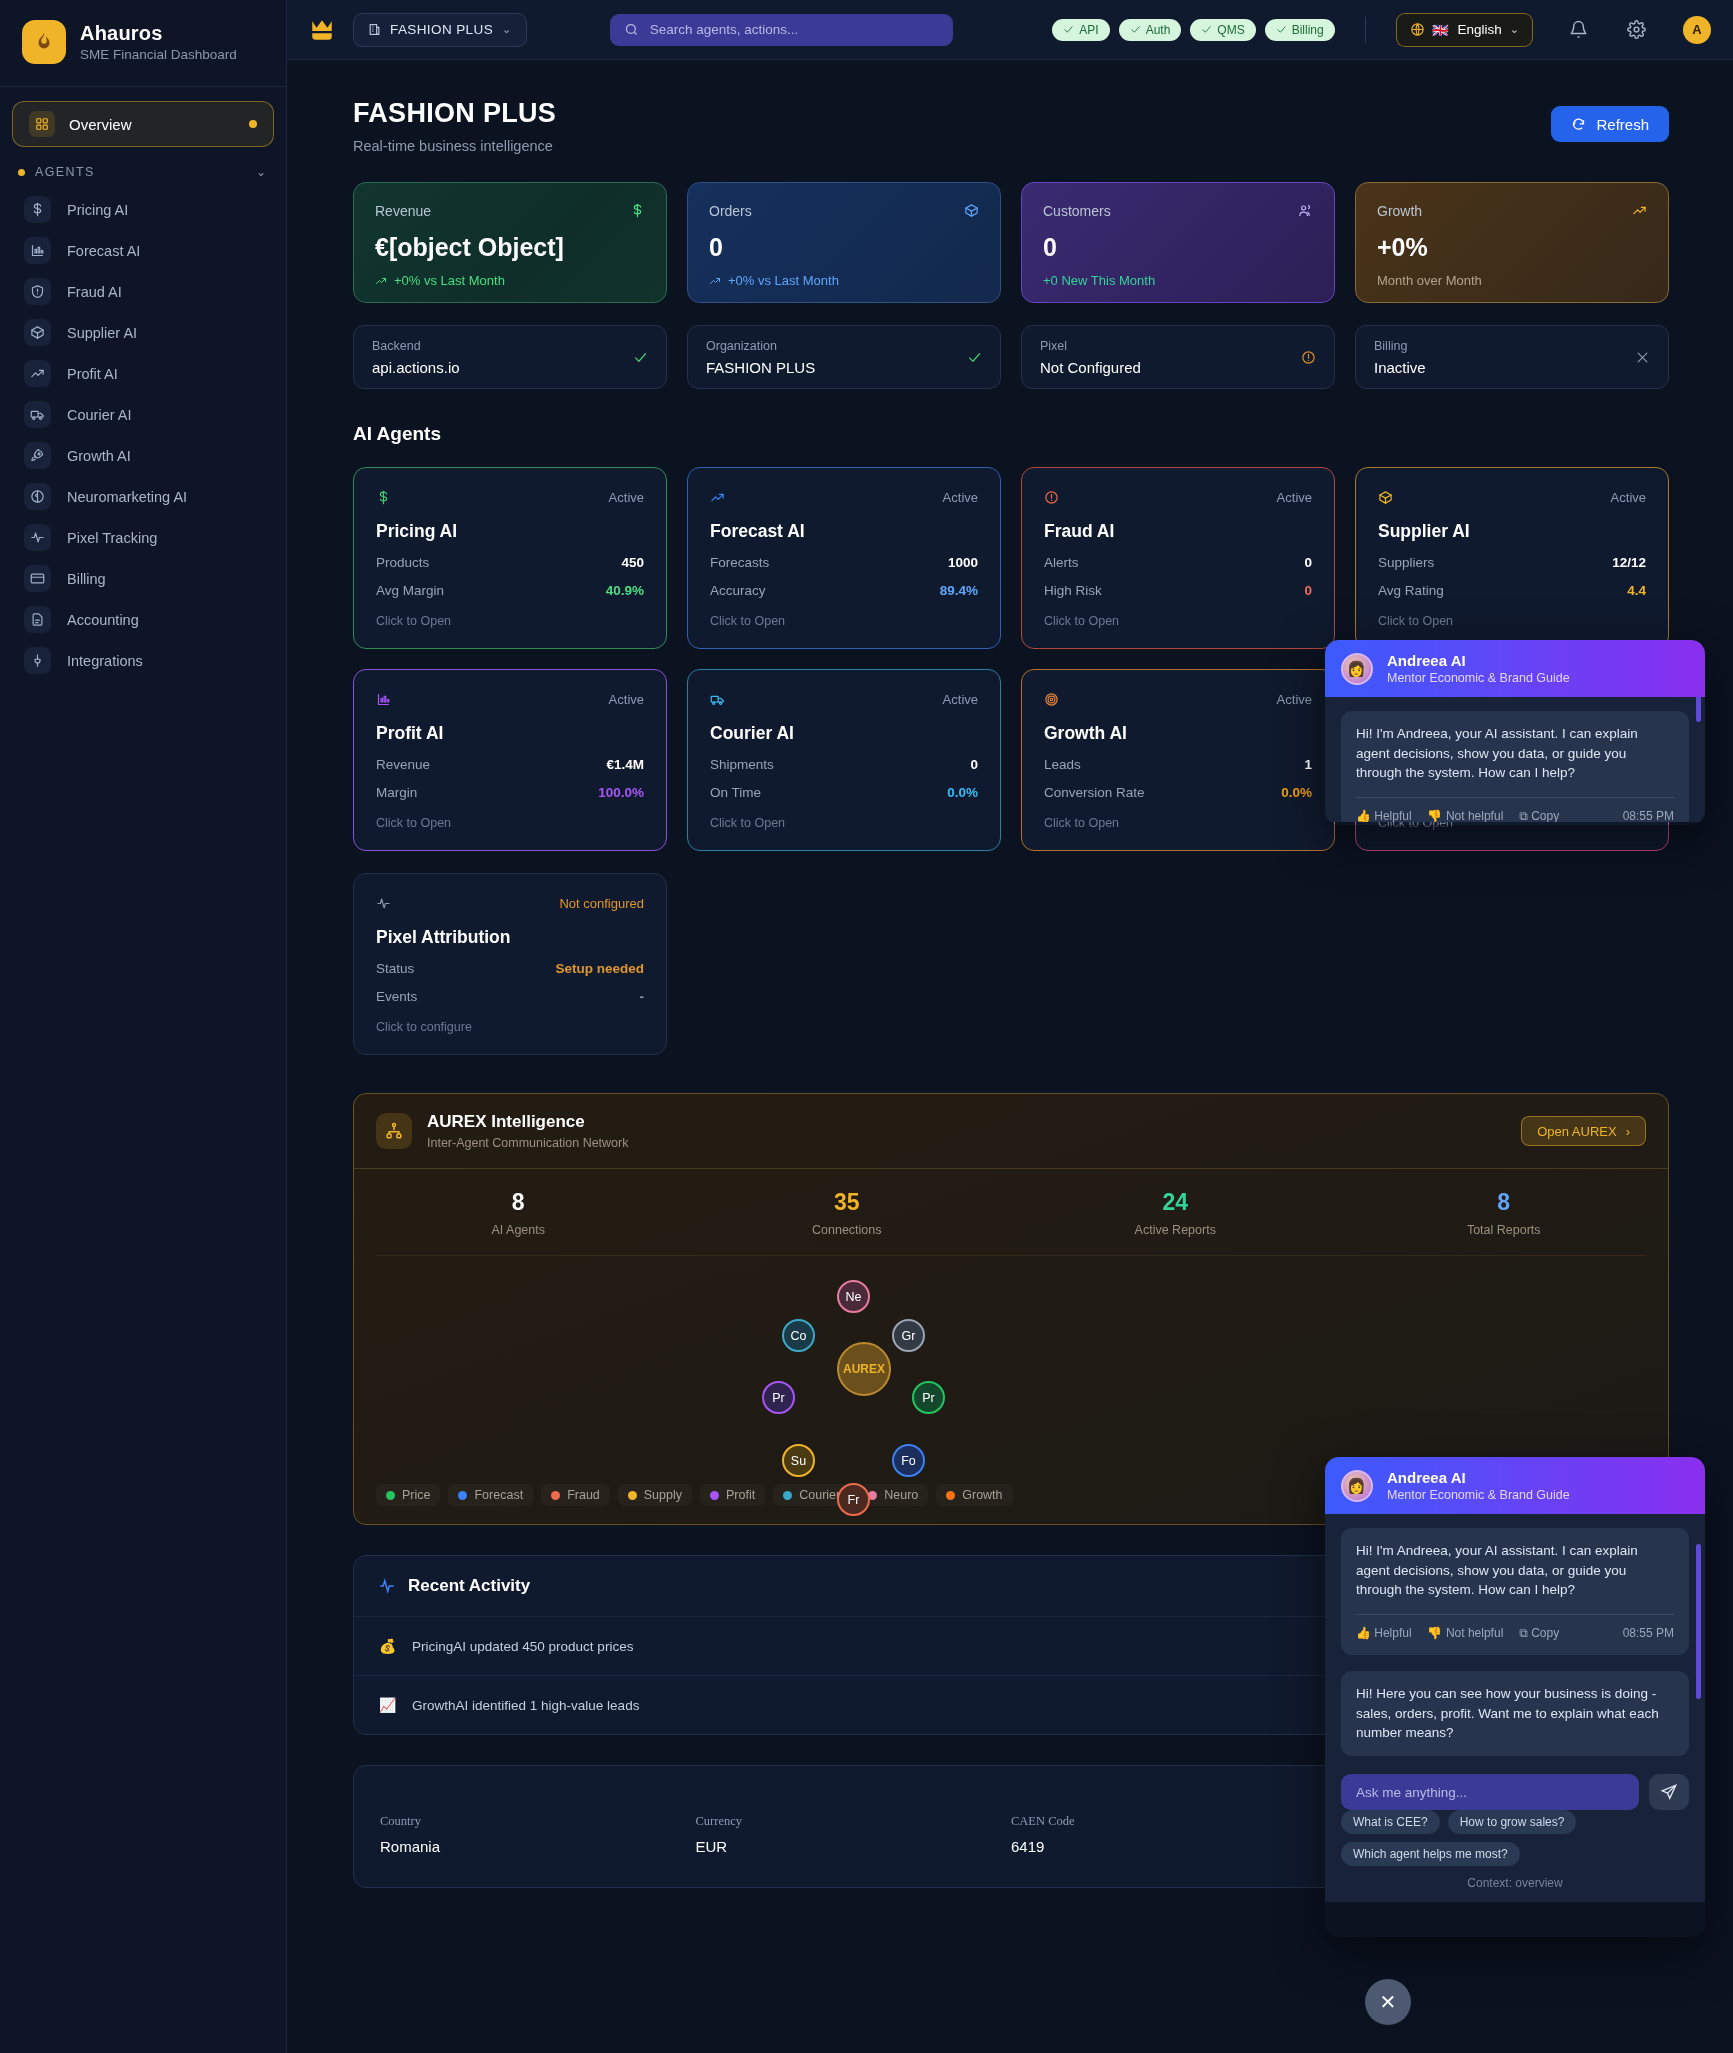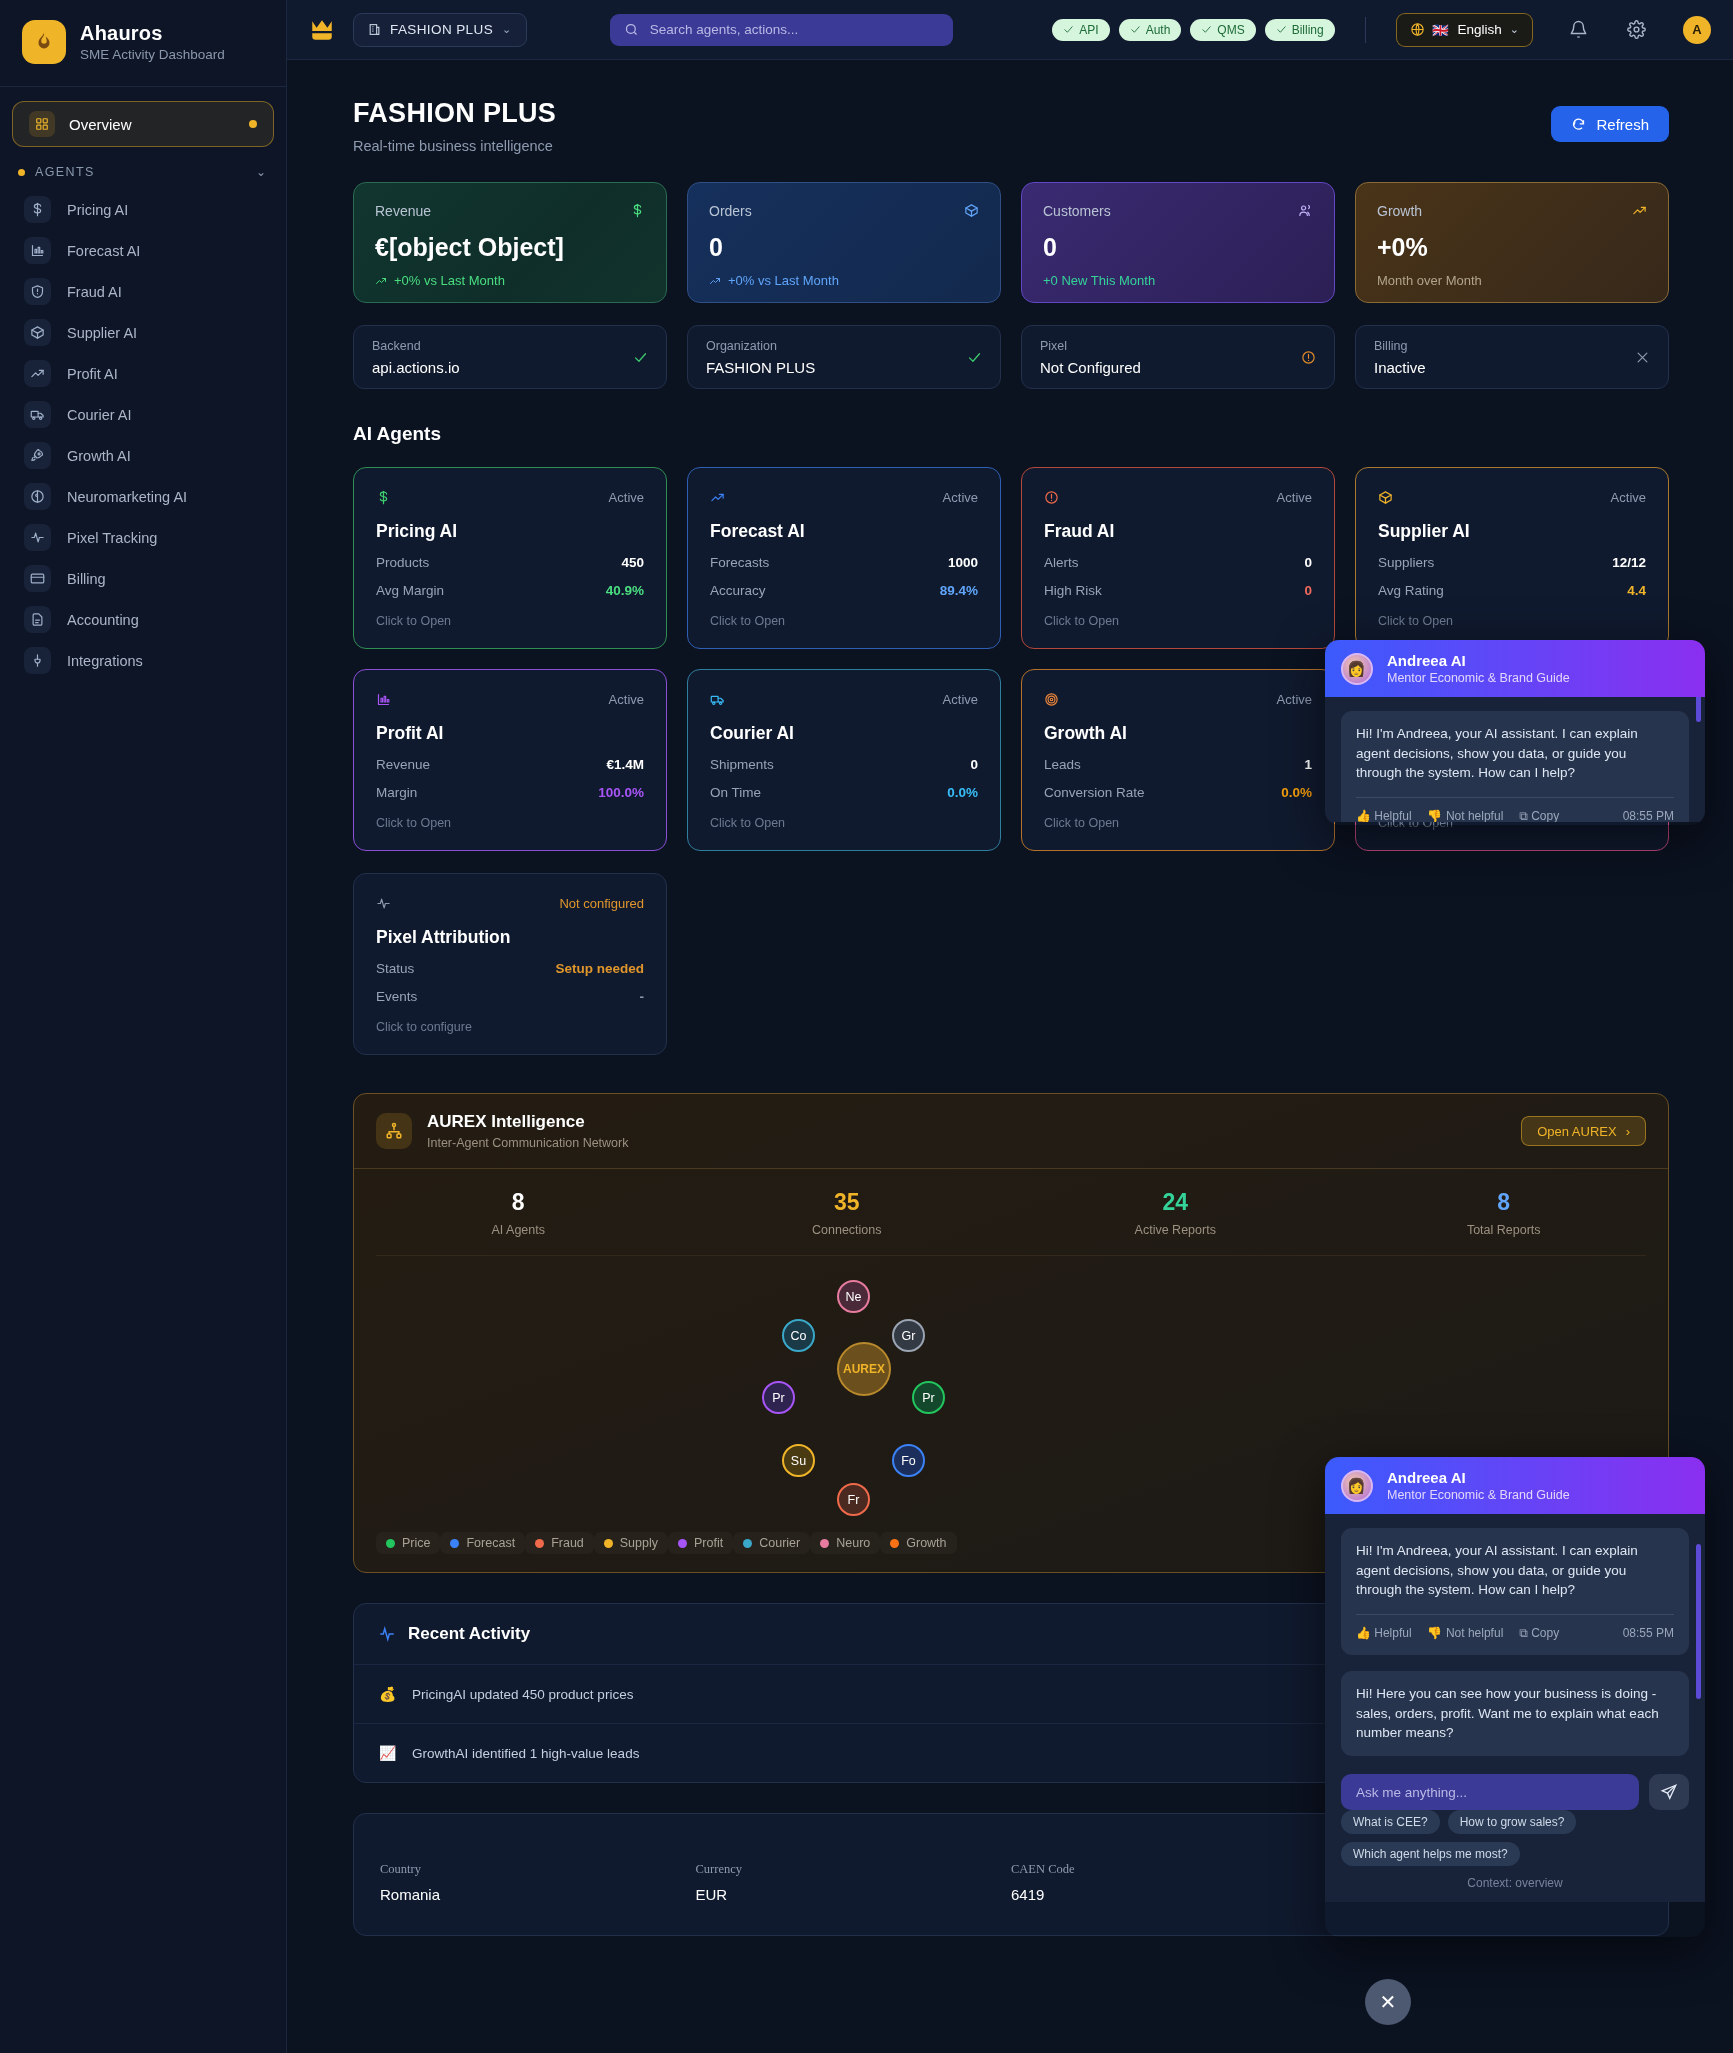--- a/index.html
+++ b/index.html
@@ -153,21 +153,21 @@
   .astat { text-align: center; }
   .astat .n { font-size: 23px; font-weight: bold; }
   .astat .l { font-size: 12.5px; color: #9c9181; margin-top: 7px; }
   .aurex-net { position: relative; height: 225px; border-top: 1px solid #33291a; margin: 0 22px; }
   .node {
     position: absolute; border-radius: 50%; display: flex; align-items: center; justify-content: center;
     font-size: 12.5px; color: #fff; border-width: 2px; border-style: solid;
   }
   .node.small { width: 33px; height: 33px; }
   .node.center { width: 54px; height: 54px; font-size: 12px; font-weight: bold; color: #f0b429; border-color: #b98a2c; background: #6b4f1c; }
-  .aurex-legend { display: flex; flex-wrap: wrap; padding: 4px 22px 18px; margin-top: 48px; }
+  .aurex-legend { display: flex; flex-wrap: wrap; gap: 8px; padding: 4px 22px 18px; }
   .lchip { display: flex; align-items: center; gap: 7px; padding: 4px 10px; border-radius: 7px; background: rgba(255,255,255,.03); font-size: 12.5px; color: #a8a296; }
   .lchip .d { width: 9px; height: 9px; border-radius: 50%; }
 
   
   .panel { margin: 30px 64px 0 66px; border: 1px solid #22304c; border-radius: 13px; background: #101a2e; }
   .panel-head { display: flex; align-items: center; gap: 12px; padding: 20px 24px; font-size: 17px; font-weight: bold; color: #fff; border-bottom: 1px solid #1b2740; }
   .act-row { display: flex; align-items: center; gap: 14px; padding: 19px 24px; border-bottom: 1px solid #1b2740; font-size: 13.5px; color: #c4cfdf; }
   .act-row:last-child { border-bottom: none; }
   .act-ico { width: 20px; height: 20px; display: flex; align-items: center; justify-content: center; font-size: 14px; }
 
@@ -220,21 +220,21 @@
 
   <aside class="sidebar">
     <div class="brand">
       <div class="brand-logo">
         <svg width="22" height="22" viewBox="0 0 24 24" fill="#7a4a12">
             <path d="M12 2c1 4-3 5-3 9a3 3 0 006 0c0-2-1-3-1-5 2 2 4 4 4 7a6 6 0 11-12 0c0-5 5-7 6-11z"></path>
           </svg>
       </div>
       <div>
         <div class="brand-name">Ahauros</div>
-        <div class="brand-sub">SME Activity Dashboard</div>
+        <div class="brand-sub">SME Financial Dashboard</div>
       </div>
     </div>
 
     <div class="nav">
       <div class="nav-active">
         <span class="ico-box">
           <svg width="14" height="14" viewBox="0 0 24 24" fill="none" stroke="#f0b429" stroke-width="2">
               <rect x="3" y="3" width="7" height="7" rx="1"></rect>
               <rect x="14" y="3" width="7" height="7" rx="1"></rect>
               <rect x="3" y="14" width="7" height="7" rx="1"></rect>

